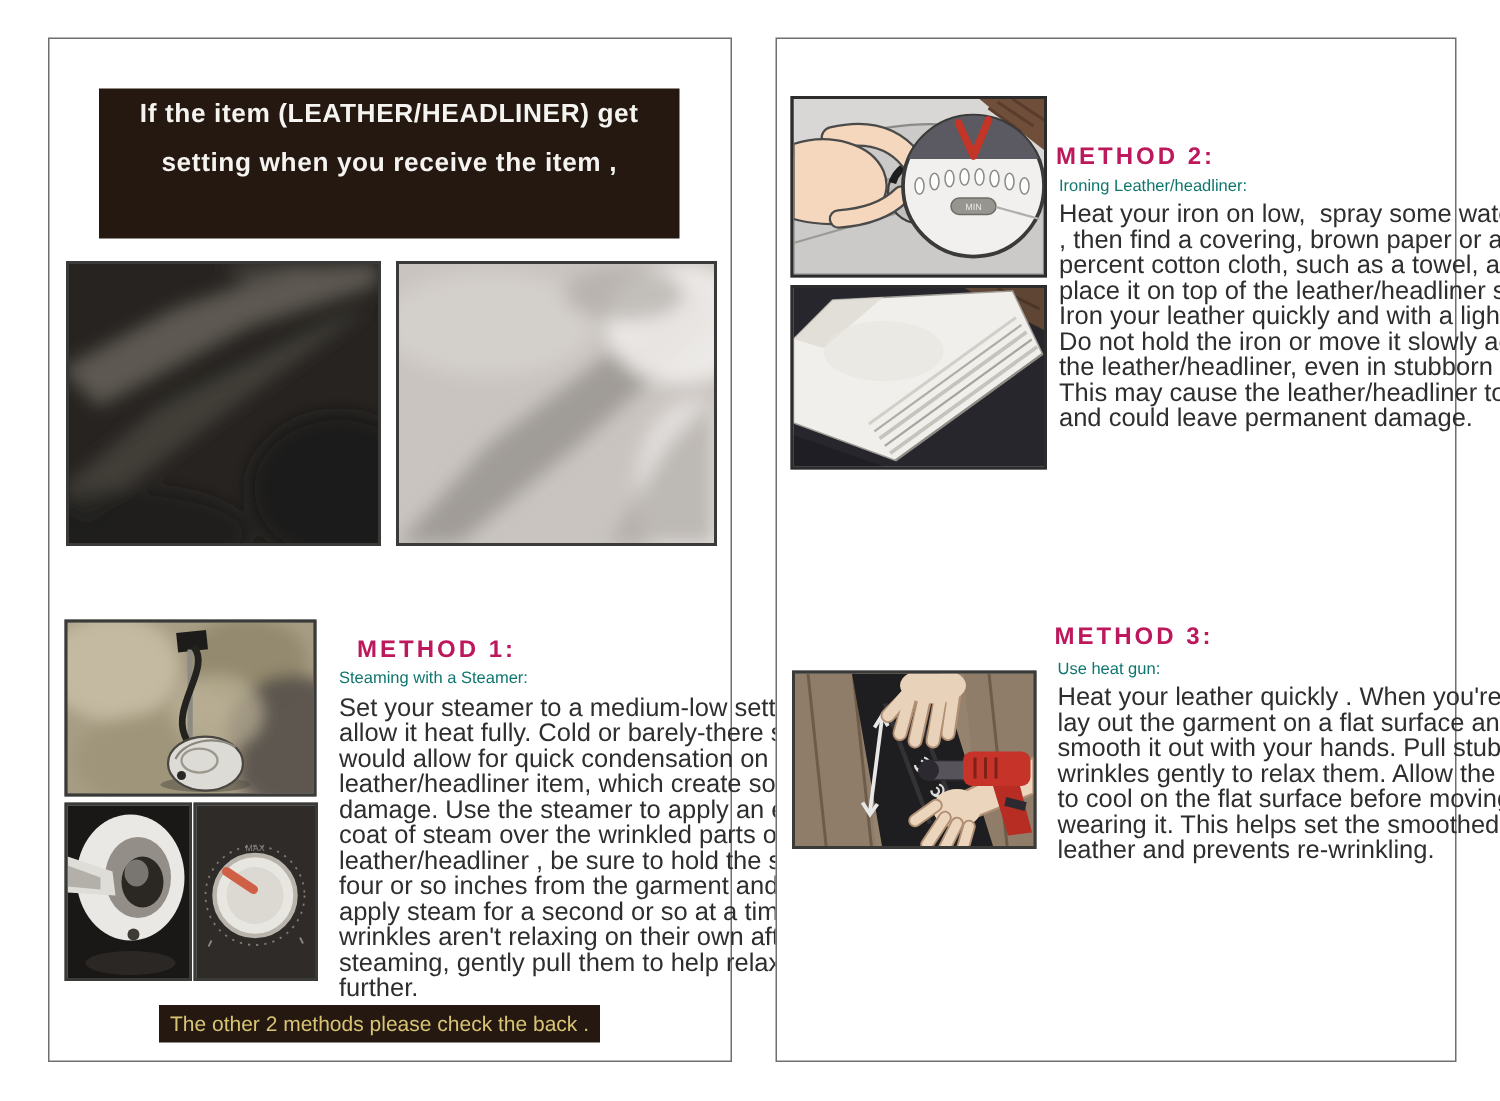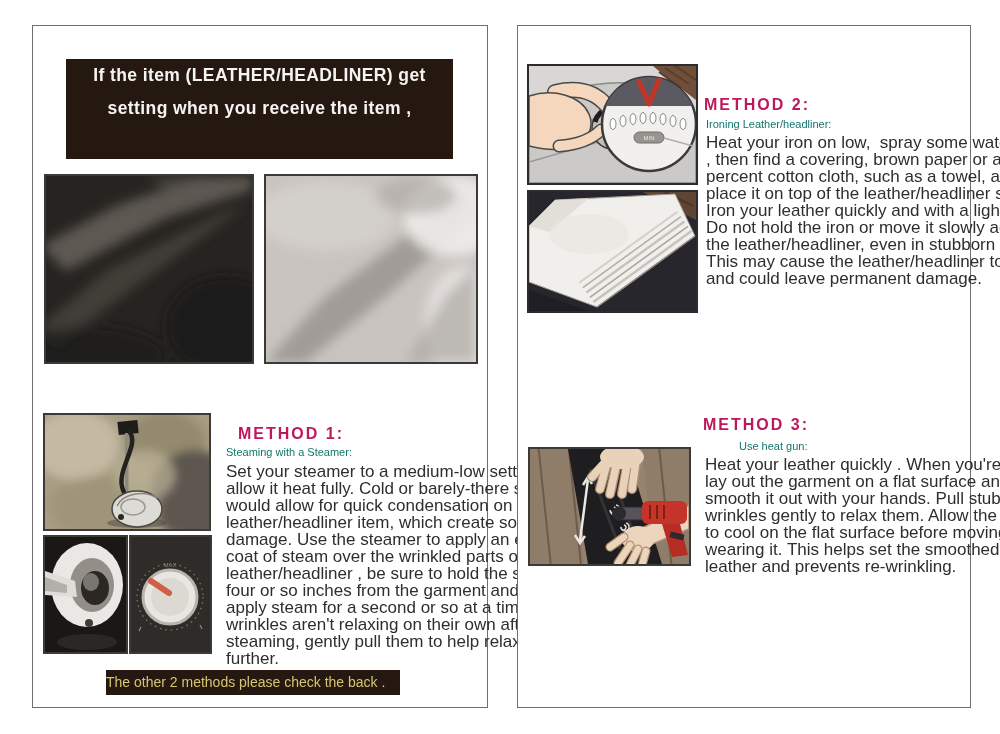--- a/index.html
+++ b/index.html
@@ -12,21 +12,21 @@
   .banner{position:absolute;left:33px;top:33px;width:387px;height:100px;background:#241811;
           color:#f6f4f1;font-weight:bold;font-size:17.5px;line-height:33px;text-align:center;
           letter-spacing:.4px;}
   .banner .yellow{color:#f0e24c;}
 
   .m-head{position:absolute;font-weight:bold;font-size:16px;letter-spacing:2px;color:#be185d;white-space:pre;}
   .m-sub{position:absolute;font-size:11px;line-height:17px;color:#0f766e;white-space:pre;}
   .m-body{position:absolute;font-size:17px;line-height:17px;color:#2e2e2e;white-space:pre;}
 
   .footer-banner{position:absolute;left:73px;top:644px;width:294px;height:25px;background:#241811;
-          color:#d8c473;font-size:14px;line-height:25px;text-align:left;}
+          color:#d8c473;font-size:14px;line-height:25px;text-align:center;}
 
   .fig{position:absolute;box-sizing:border-box;border:2px solid #3a3a38;background:#777;overflow:hidden;}
   .fig svg{display:block;width:100%;height:100%;}
   .fig-drawing{border-color:#2c2c2c;}
 </style>
 </head>
 <body>
 
 <div class="page">
 
@@ -206,21 +206,21 @@
 , then find a covering, brown paper or a 100
 percent cotton cloth, such as a towel, and
 place it on top of the leather/headliner surface ,
 Iron your leather quickly and with a light hand .
 Do not hold the iron or move it slowly across
 the leather/headliner, even in stubborn areas.
 This may cause the leather/headliner to burn
 and could leave permanent damage.</div>
 
     <h2 class="m-head" style="left:185px;top:390px;margin:0;">METHOD 3:</h2>
-    <div class="m-sub" style="left:187px;top:412px;margin-left:34px;">Use heat gun:</div>
+    <div class="m-sub" style="left:187px;top:412px;">Use heat gun:</div>
     <div class="m-body" style="left:187px;top:430px;">Heat your leather quickly . When you're done,
 lay out the garment on a flat surface and
 smooth it out with your hands. Pull stubborn
 wrinkles gently to relax them. Allow the leather
 to cool on the flat surface before moving or
 wearing it. This helps set the smoothed
 leather and prevents re-wrinkling.</div>
 
     <figure class="fig" style="left:10px;top:421px;width:163px;height:119px;margin:0;">
       <svg viewBox="0 0 159 115" preserveAspectRatio="none">

